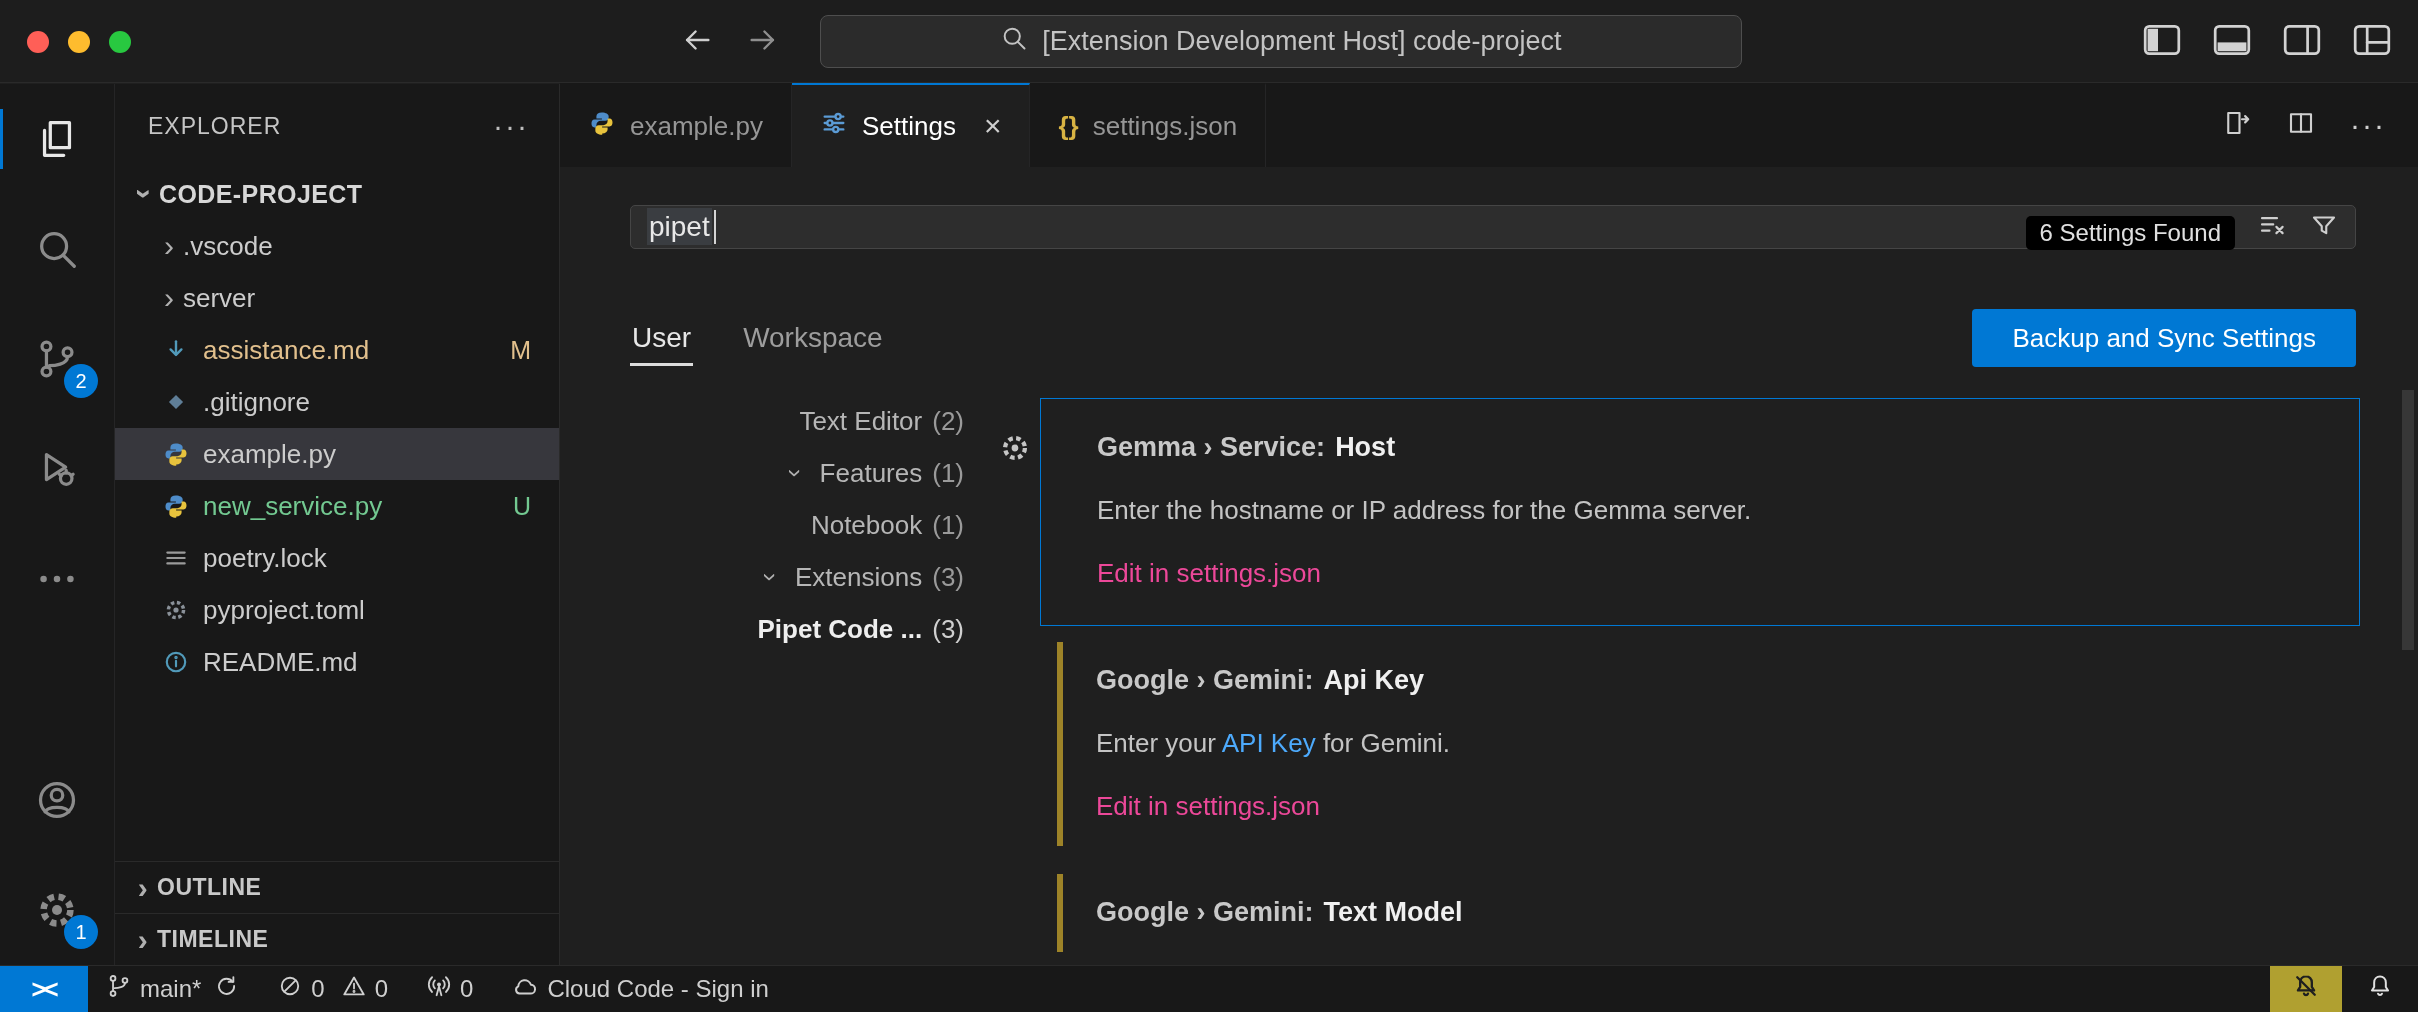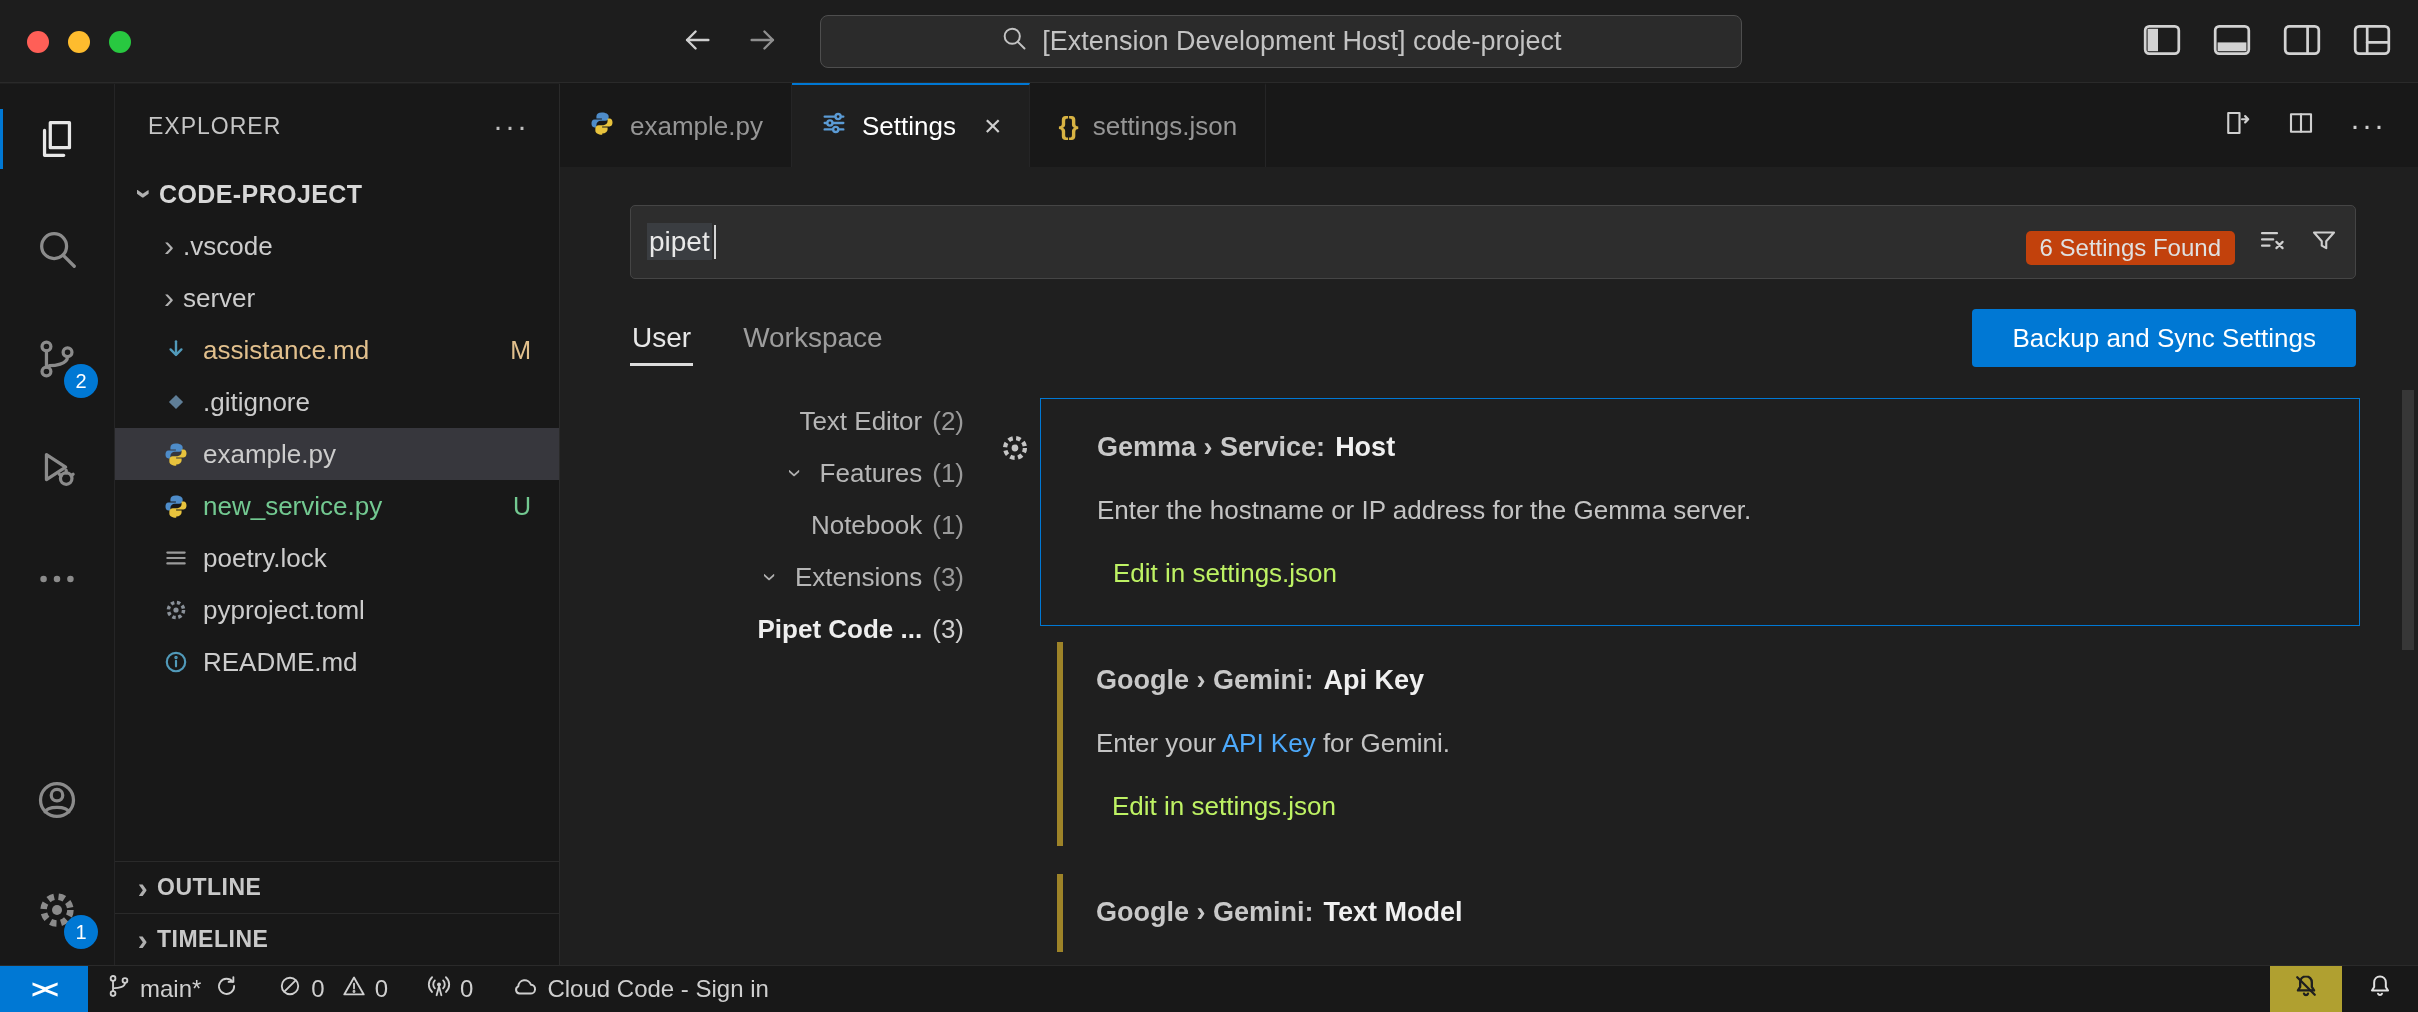--- a/index.html
+++ b/index.html
@@ -63,28 +63,28 @@
   .tab { display:flex; align-items:center; gap:14px; padding:0 28px; font-size:26px; color:#969696; border-right:1px solid #252526; border-top:2px solid transparent; background:#181818; cursor:pointer; }
   .tab.active { background:#1f1f1f; color:#ffffff; border-top-color:#0078d4; }
   .tab .close { margin-left:14px; font-size:30px; color:#cfcfcf; cursor:pointer; }
   .braces { color:#d8b343; font-size:26px; font-weight:bold; }
   .tab-actions { margin-left:auto; display:flex; align-items:center; gap:34px; padding-right:32px; color:#cfcfcf; }
   .tab-actions .more { font-size:30px; letter-spacing:2px; cursor:pointer; }
 
   
   .settings-body { position:absolute; top:84px; left:0; right:0; bottom:0; }
   .search-row {
-    position:absolute; top:38px; left:70px; right:62px; height:74px; background:#2d2d2d;
+    position:absolute; top:38px; left:70px; right:62px; height:44px; background:#2d2d2d;
     border:1px solid #454545; border-radius:5px; display:flex; align-items:center; padding:0 16px; cursor:text;
   }
   .search-text { font-size:28px; color:#e8e8e8; }
   .search-text .sel { background:#3a3d41; padding:3px 2px; }
   .caret { display:inline-block; width:2px; height:34px; background:#d4d4d4; margin-left:2px; vertical-align:middle; }
   .search-right { margin-left:auto; display:flex; align-items:center; gap:22px; color:#cfcfcf; }
-  .results-badge { background:#c2410c; color:#e0e0e0; font-size:24px; padding:3px 14px; border-radius:5px;margin-top:12px; }
+  .results-badge { background:#000000; color:#e0e0e0; font-size:24px; padding:3px 14px; border-radius:5px;margin-top:12px; }
   .scope-row { position:absolute; top:140px; left:70px; right:62px; height:62px; display:flex; align-items:center; }
   .scope-tab { position:relative; font-size:28px; color:#9d9d9d; padding:12px 2px; cursor:pointer; }
   .scope-tab.active { color:#e7e7e7; }
   .scope-tab.active::after { content:""; position:absolute; left:0; right:0; bottom:0; height:3px; background:#dcdcdc; }
   .scope-tab + .scope-tab { margin-left:48px; }
   .sync-btn { margin-left:auto; height:58px; background:#0078d4; color:#ffffff; font-size:26px; border:none; border-radius:4px; padding:0 40px; cursor:pointer; font-family:inherit; }
   .settings-main { position:absolute; top:228px; left:0; right:0; bottom:0; overflow:hidden; }
   .toc { position:absolute; left:70px; top:0; width:340px; }
   .toc-row { height:52px; display:flex; align-items:center; justify-content:flex-end; gap:10px; font-size:26px; color:#b6b6b6; cursor:pointer; padding-right:6px; }
   .toc-row .count { color:#9a9a9a; }
@@ -94,21 +94,21 @@
   .gear-adorner { position:absolute; left:438px; top:36px; color:#c5c5c5; cursor:pointer; }
   .setting-list { position:absolute; left:480px; right:58px; top:0; bottom:0; }
   .setting-row { position:relative; padding:32px 30px 36px 56px; margin-top:3px; }
   .setting-row + .setting-row { margin-top:6px; }
   .setting-row.focused { border:1px solid #0078d4; }
   .mod-bar { position:absolute; left:17px; top:10px; bottom:12px; width:6px; background:#9d8328; }
   .setting-title { font-size:27px; line-height:32px; display:flex; gap:10px; }
   .setting-title .cat { color:#c8c8c8; font-weight:600; }
   .setting-title .key { color:#f0f0f0; font-weight:bold; }
   .setting-desc { font-size:26px; line-height:32px; color:#c4c4c4; margin-top:31px; }
-  .setting-link { font-size:26px; line-height:32px; color:#bef264; margin-top:31px; cursor:pointer; display:inline-block;margin-left:16px; }
+  .setting-link { font-size:26px; line-height:32px; color:#ec4899; margin-top:31px; cursor:pointer; display:inline-block; }
   a.inline-link { color:#4daafc; text-decoration:none; cursor:pointer; }
   .scrollbar { position:absolute; right:4px; top:223px; width:12px; height:260px; background:#4a4a4a; opacity:0.55; }
 
   
   .statusbar { position:absolute; left:0; right:0; bottom:0; height:47px; background:#181818; border-top:1px solid #2a2a2a; display:flex; align-items:center; font-size:24px; color:#cfcfcf; }
   .remote { width:88px; height:100%; background:#0078d4; color:#ffffff; display:flex; align-items:center; justify-content:center; font-size:25px; font-weight:bold; letter-spacing:-2px; cursor:pointer; }
   .sb-item { display:flex; align-items:center; gap:8px; cursor:pointer; }
   .sb-group { display:flex; align-items:center; gap:8px; }
   .sb-right { margin-left:auto; display:flex; align-items:center; height:100%; }
   .muted-bell { width:72px; height:100%; background:#b0a030; color:#1f1f1f; display:flex; align-items:center; justify-content:center; cursor:pointer; }

